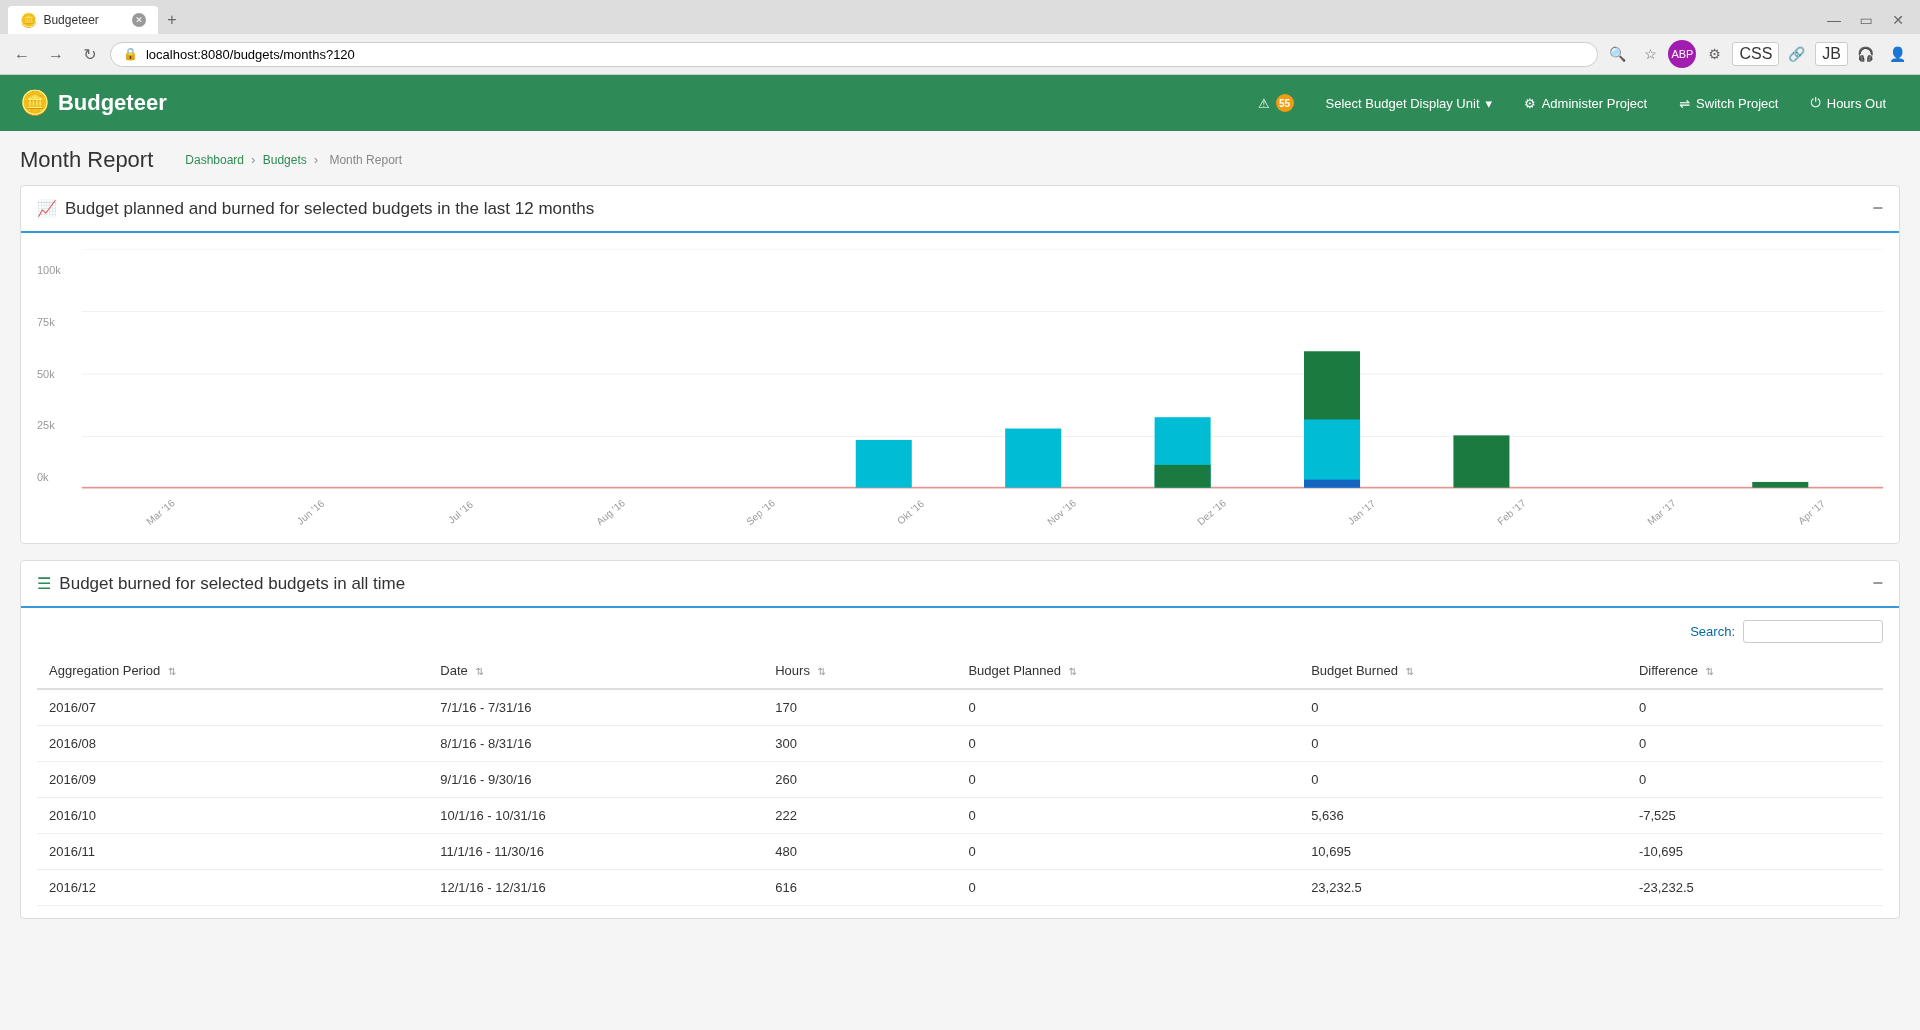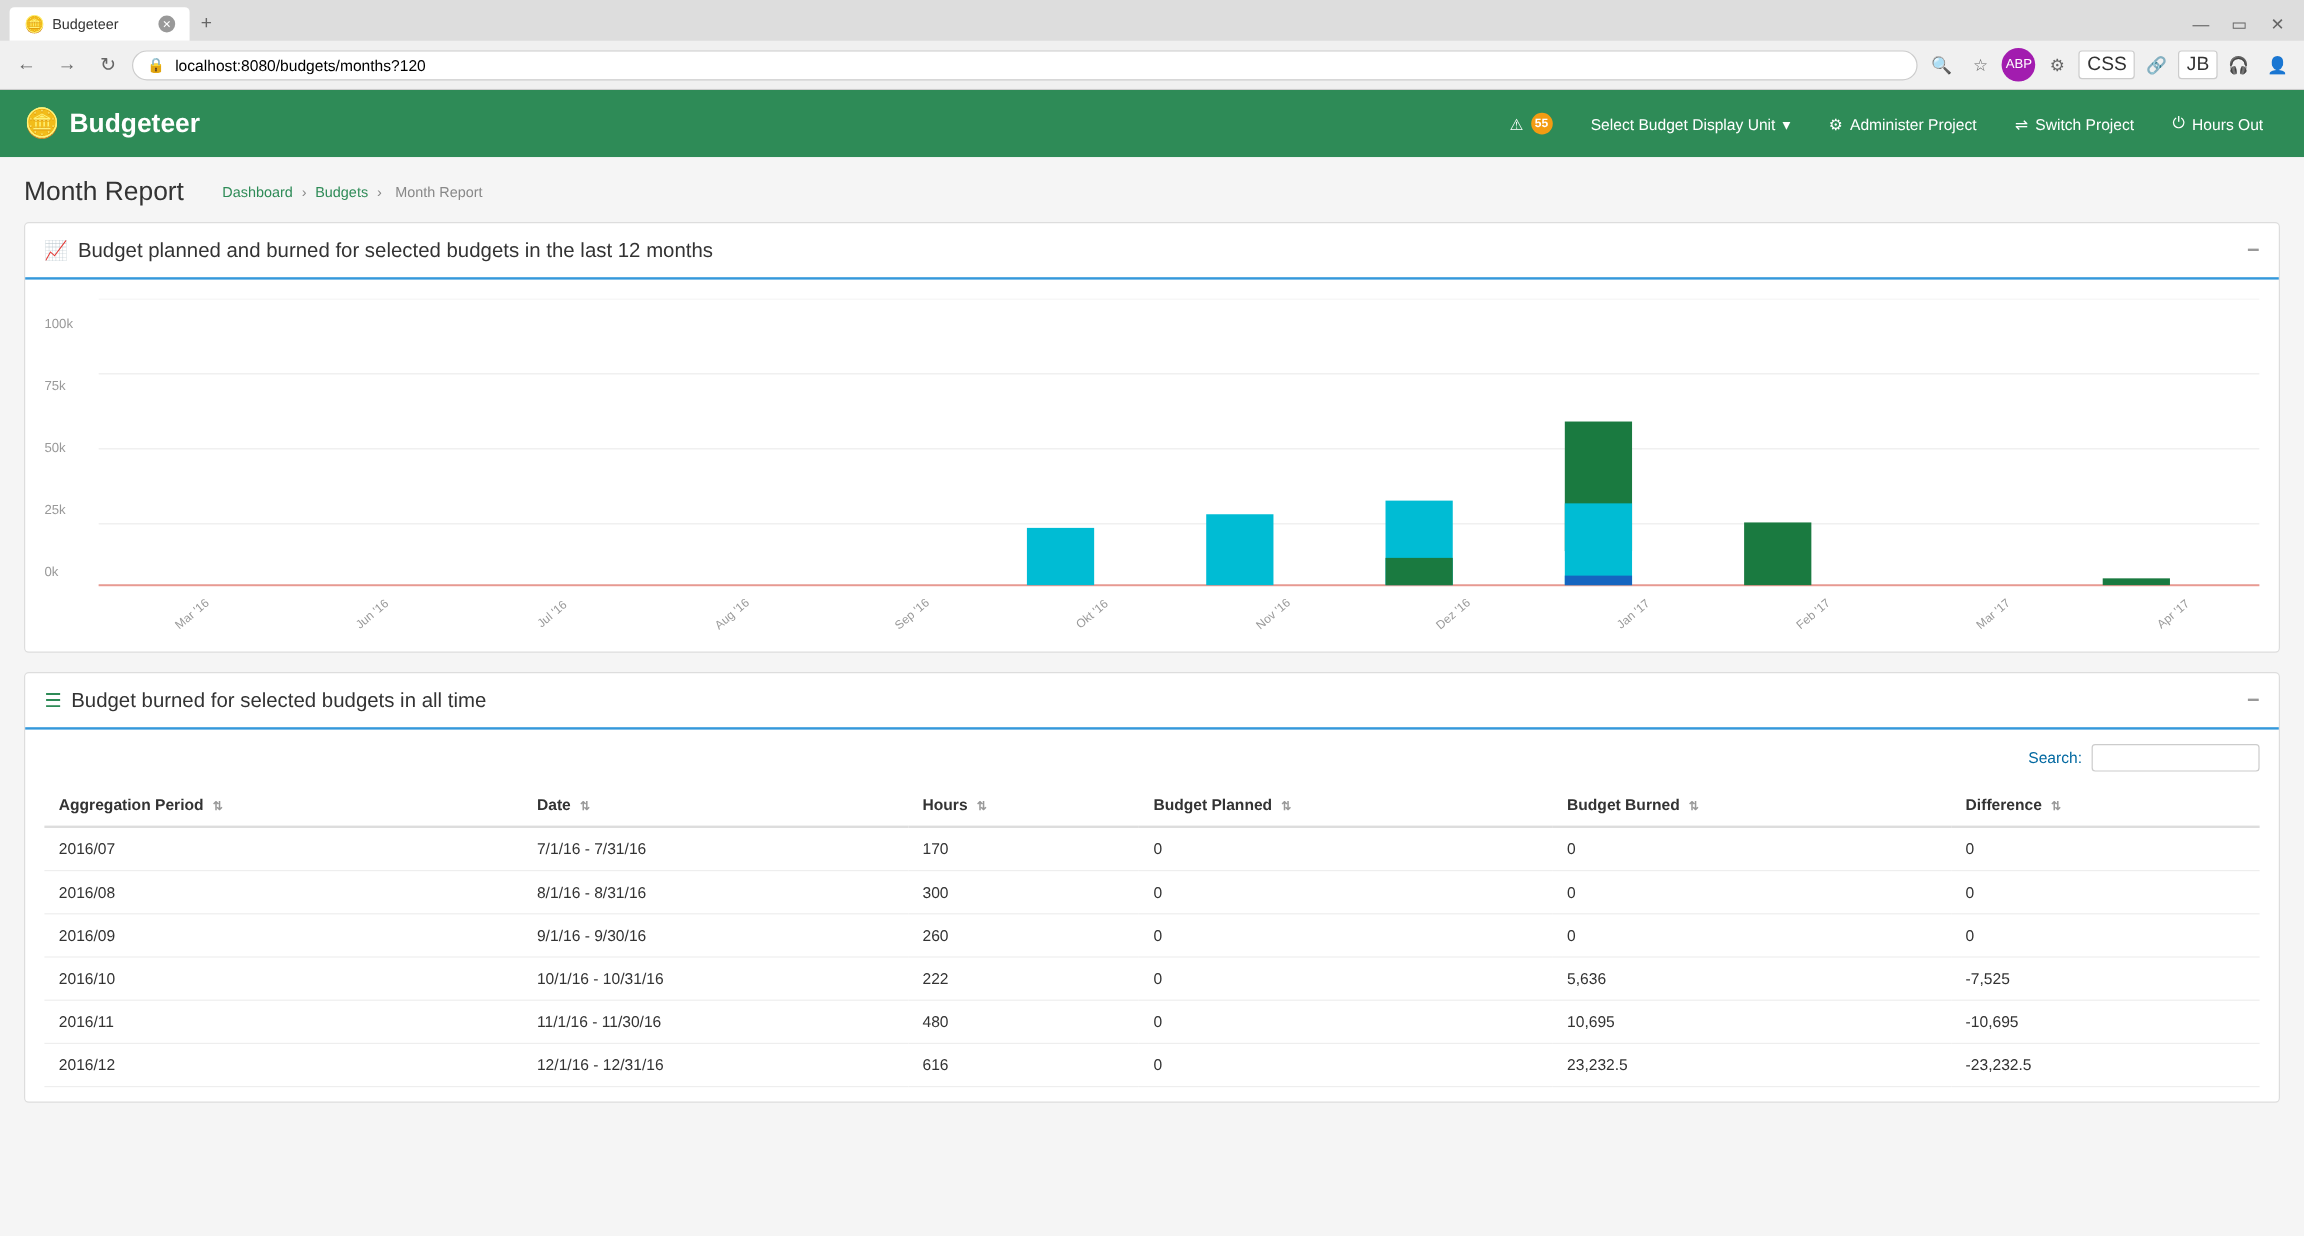--- a/index.html
+++ b/index.html
@@ -52,21 +52,21 @@
     .y-label { font-size: 11px; color: #999; }
 
     
     .table-panel-content { padding: 12px 16px; }
     .search-row { display: flex; justify-content: flex-end; align-items: center; margin-bottom: 10px; gap: 8px; }
     .search-label { font-size: 13px; color: #0369a1; }
     .search-input { border: 1px solid #ccc; border-radius: 3px; padding: 3px 8px; font-size: 13px; width: 140px; }
 
     
     .data-table { width: 100%; border-collapse: collapse; font-size: 13px; }
-    .data-table th { background: #fff; padding: 10px 12px; text-align: left; font-weight: bold; border-bottom: 2px solid #ddd; color: #333; cursor: pointer; white-space: nowrap; }
+    .data-table th { background: #fff; padding: 10px 12px; text-align: left; font-weight: normal; border-bottom: 2px solid #ddd; color: #333; cursor: pointer; white-space: nowrap; }
     .data-table th .sort-icon { color: #999; margin-left: 4px; font-size: 10px; }
     .data-table td { padding: 10px 12px; border-bottom: 1px solid #eee; color: #333; }
     .negative { color: #e74c3c; }
   </style>
 </head>
 <body>
 
 <div class="browser-chrome">
   <div class="browser-tab-bar">
     <div class="browser-tab">

